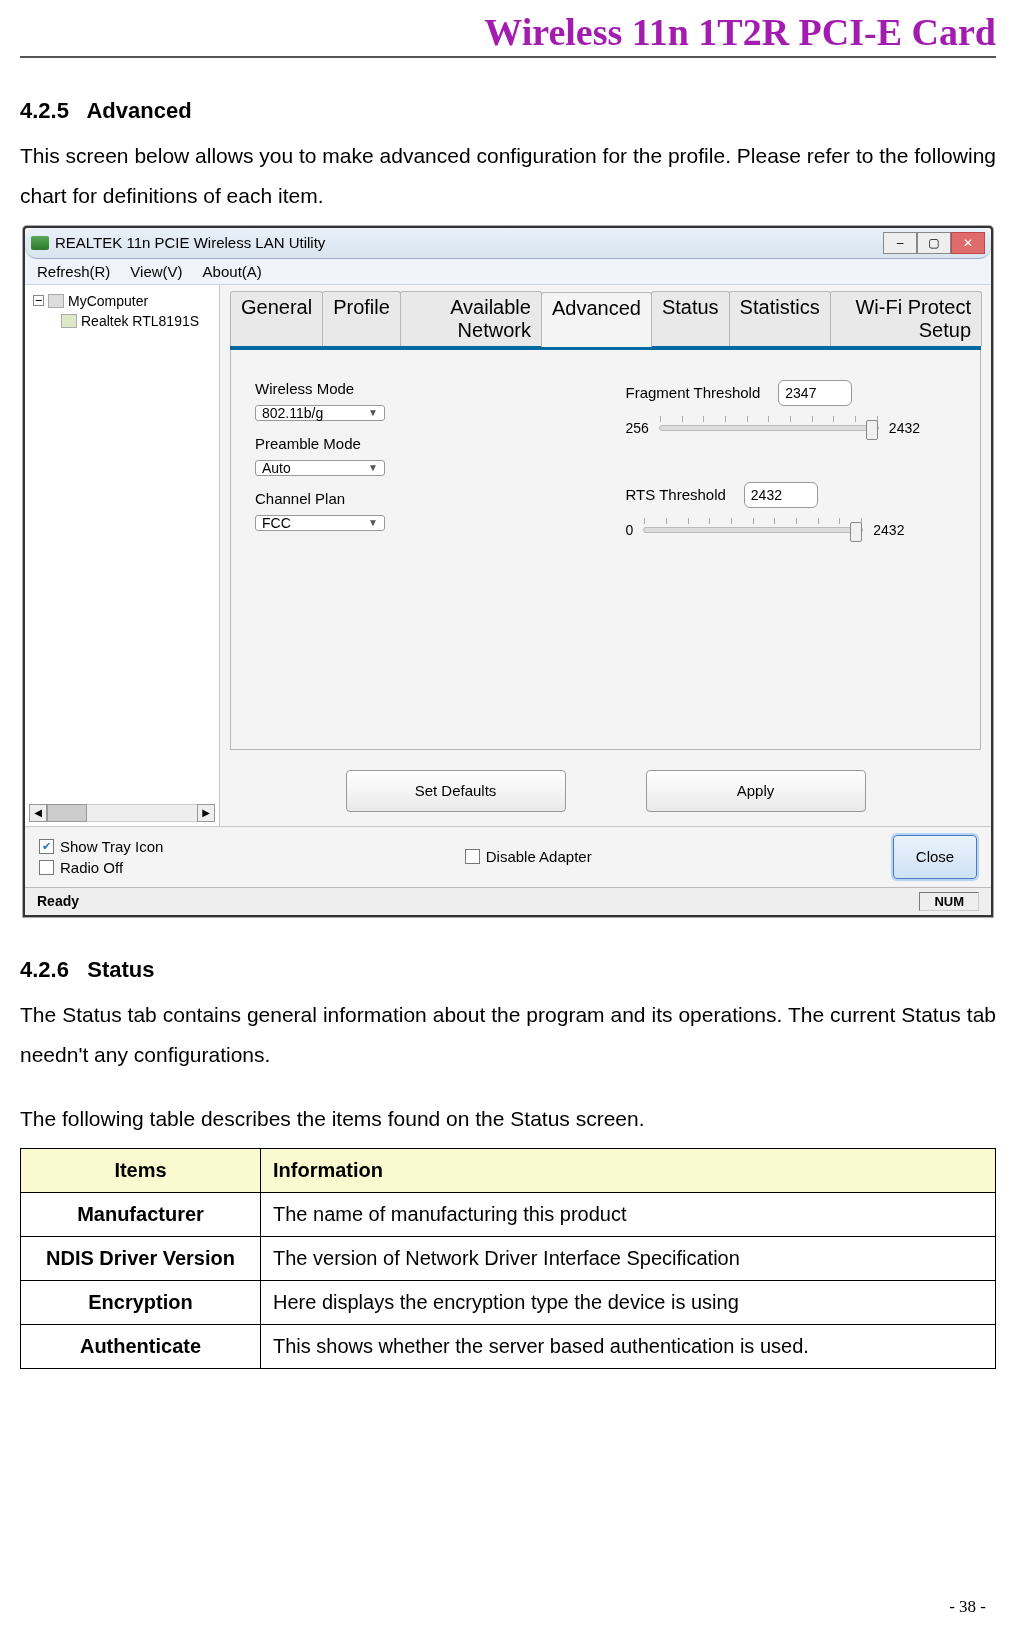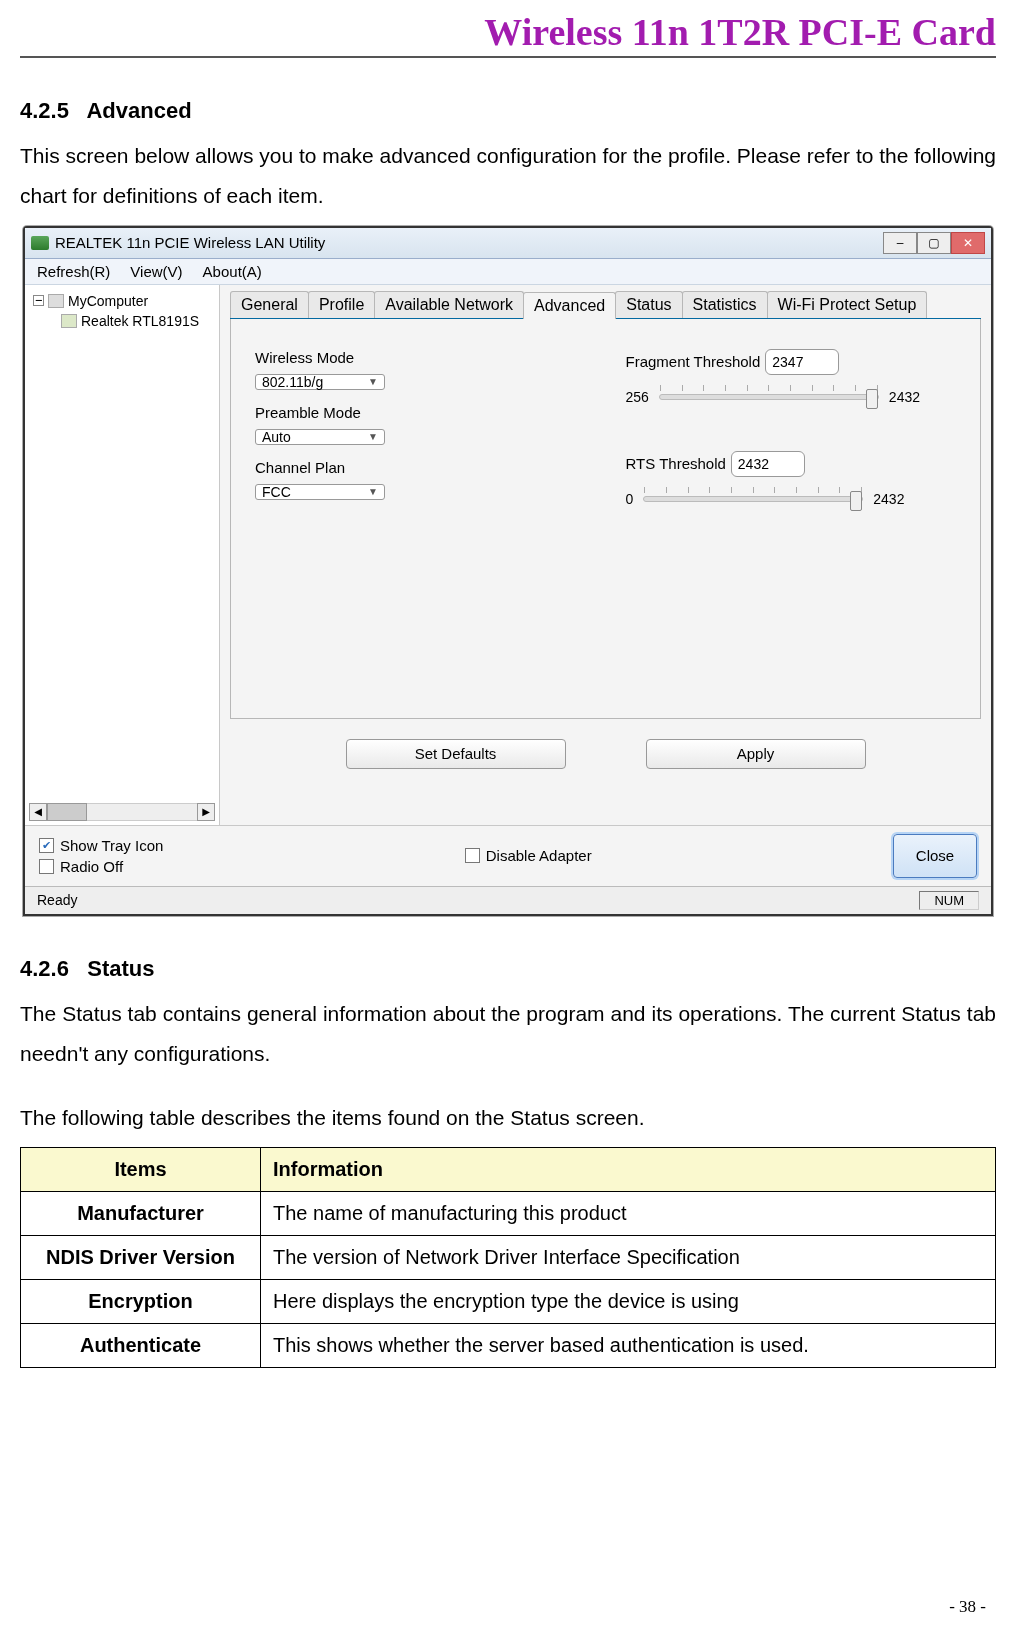--- a/index.html
+++ b/index.html
@@ -45,20 +45,21 @@
     background: #f4f4f4;
     margin: 0 auto 40px auto;
     box-shadow: 0 0 0 1px #aaa;
   }
   .titlebar {
     display: flex;
     justify-content: space-between;
     background: linear-gradient(#e9f0f8, #d8e4ef);
     padding: 4px 6px;
     border-bottom: 1px solid #9aaecb;
+    border-radius: 12px;
   }
   .titlebar-left { display: flex; align-items: center; gap: 6px; font-size: 15px; }
   .titlebar-icon {
     width: 18px; height: 14px; background: linear-gradient(#5aa65a, #2c7b2c);
     border-radius: 2px; display:inline-block;
   }
   .titlebar-buttons { display: flex; gap: 0; }
   .tb-btn {
     width: 34px; height: 22px; border: 1px solid #888; background: #eee;
     display:flex; align-items:center; justify-content:center; font-size:12px;
@@ -77,41 +78,41 @@
   .tree-row.child { padding-left: 28px; }
   .tree-exp { font-family:monospace; font-size:12px; border:1px solid #888; width:11px; height:11px; line-height:9px; text-align:center; }
   .tree-ico { width:16px;height:14px; background:#ddd; border:1px solid #aaa; display:inline-block; }
   .tree-scroll { position:absolute; bottom:4px; left:4px; right:4px; display:flex; align-items:center; gap:0; }
   .tree-scroll .arrow { width:18px;height:18px;border:1px solid #999;background:#eee;display:flex;align-items:center;justify-content:center;font-size:10px;}
   .tree-scroll .thumb { flex:0 0 40px; height:18px; background:#ccc; border:1px solid #999; }
   .tree-scroll .track { flex:1; height:18px; background:#eee; border-top:1px solid #ccc; border-bottom:1px solid #ccc;}
   .main {
     flex:1; padding: 6px 10px 14px 10px; background:#f4f4f4;
   }
-  .tab-strip { display:flex; border-bottom:1px solid #0369a1; font-size:16px;text-align:right; }
+  .tab-strip { display:flex; border-bottom:4px solid #0369a1; font-size:20px;text-align:right; }
   .tab {
     padding: 4px 10px; border:1px solid #b7b7b7; border-bottom:none; background:#e9e9e9;
     margin-right:-1px; border-radius:3px 3px 0 0;
   }
   .tab.active {
     background:#f4f4f4; position:relative; top:1px; font-weight:normal;
   }
   .tab-content {
     border:1px solid #b7b7b7; border-top:none; padding: 30px 24px 30px 24px;
     background:#f4f4f4; min-height: 400px;
     display:flex; gap: 40px;
   }
   .col { flex:1; display:flex; flex-direction:column; gap: 14px; font-size:15px; }
   .form-label { margin-bottom: -6px; }
   .combo {
     width: 130px; height: 16px; border:1px solid #999; background:#fff; border-radius:3px;
     display:flex; align-items:center; justify-content:space-between; padding: 0 6px; font-size:14px;
   }
   .combo .caret { font-size:10px; color:#555; }
-  .field-row { display:flex; align-items:center; gap: 5px; }
+  .field-row { display:flex; align-items:center; gap: 18px; }
   .text-input {
     width: 74px; height: 26px; border:1px solid #999; background:#fff; border-radius:6px;
     padding: 0 6px; font-size:14px; display:flex; align-items:center;
   }
   .slider-row { display:flex; align-items:center; gap:10px; font-size:14px; }
   .slider-track {
     flex:0 0 220px; height: 6px; background:#ddd; border:1px solid #bbb; border-radius:3px; position:relative;
   }
   .slider-ticks {
     position:absolute; top:-10px; left:0; right:0; display:flex; justify-content:space-between;
@@ -119,42 +120,42 @@
   }
   .slider-ticks span { width:1px; height:6px; background:#aaa; display:block; }
   .slider-thumb {
     position:absolute; top:-6px; width:12px; height:20px; background:#f0f0f0; border:1px solid #888;
     border-radius:2px;
   }
   .action-row {
     display:flex; justify-content:center; gap:80px; margin-top: 20px;
   }
   .wide-btn {
-    width:220px; height:30px; border:1px solid #999; border-radius:4px;
+    width:220px; height:42px; border:1px solid #999; border-radius:4px;
     background:linear-gradient(#fff,#e9e9e9); font-size:15px;
     display:flex; align-items:center; justify-content:center;
   }
   .bottom-bar {
     display:flex; justify-content:space-between; align-items:center;
     padding: 8px 14px; font-size:15px; border-top:1px solid #c8c8c8; background:#f4f4f4;
   }
   .chk-group { display:flex; flex-direction:column; gap:4px; }
   .chk { display:flex; align-items:center; gap:6px; }
   .chkbox {
     width:15px;height:15px;border:1px solid #777;background:#fff;display:inline-flex;
     align-items:center;justify-content:center;font-size:11px;color:#2a6bbb;
   }
   .close-btn {
     width:84px;height:44px;border:1px solid #4b7bbf;border-radius:4px;
     background:linear-gradient(#eaf2fb,#cfe2f6); font-size:15px;
     display:flex;align-items:center;justify-content:center; box-shadow: 0 0 0 2px #b6d4f5;
   }
   .statusbar {
     display:flex; justify-content:space-between; align-items:center;
-    padding:4px 12px; font-size:14px; border-top:1px solid #bbb; background:#eee;
+    padding:4px 12px; font-size:14px; border-top:1px solid #bbb; background:#eee;font-weight:bold;
   }
   .num-cell { border:1px inset #ccc; padding: 1px 14px; font-size:13px; }
 
   
   table.status-table {
     border-collapse: collapse; width: 100%; margin-top: 6px; font-size:20px;
   }
   table.status-table th, table.status-table td {
     border: 1px solid #000; padding: 10px 12px; text-align:left;
   }

